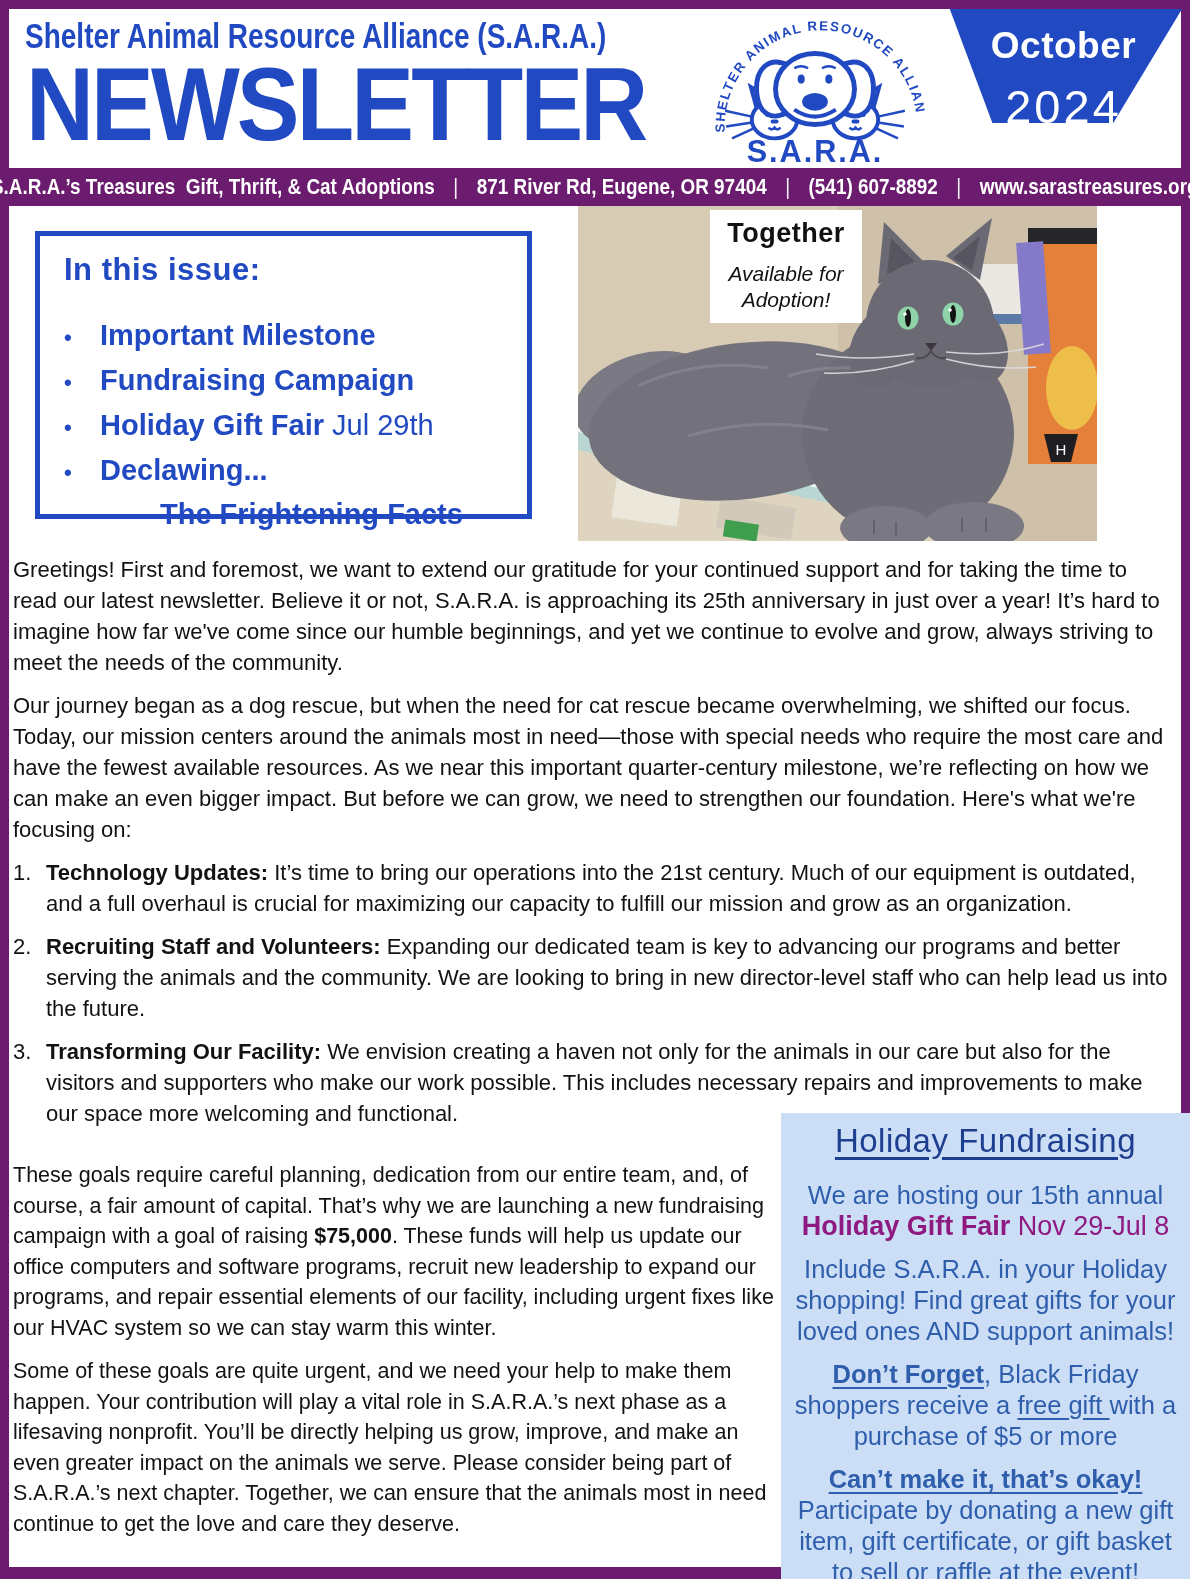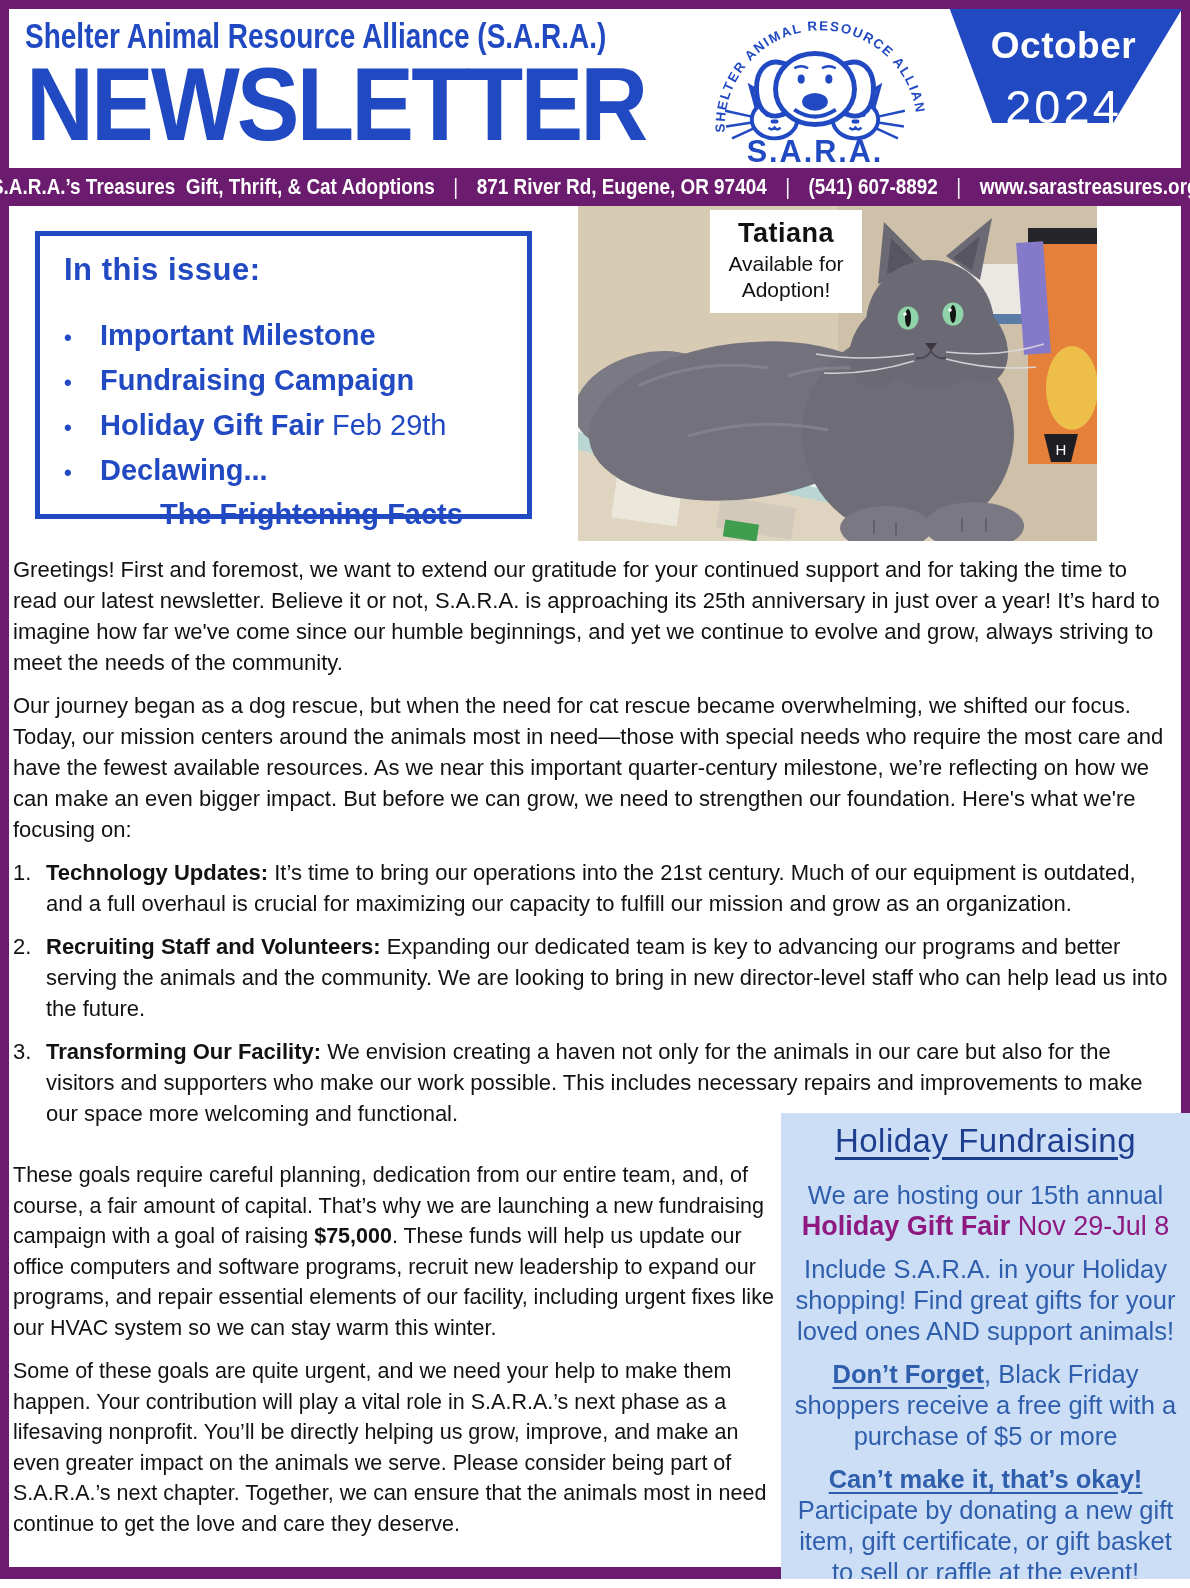--- a/index.html
+++ b/index.html
@@ -63,21 +63,21 @@
   .issue-indent{padding-left:96px;font-size:29px;font-weight:bold;line-height:40px;}
 
   
   .photo{position:absolute;left:578px;top:206px;width:519px;height:335px;}
   .photo svg{display:block;width:100%;height:100%;}
   .photo-label{
     position:absolute;left:132px;top:4px;width:152px;background:#fff;text-align:center;
     padding:8px 4px 10px;color:#111;
   }
   .photo-label-name{font-size:27px;font-weight:bold;letter-spacing:.5px;}
-  .photo-label-caption{font-size:21px;line-height:26px;margin-top:2px;}
+  .photo-label-caption{font-size:21px;line-height:26px;margin-top:12px;font-style:italic;}
 
   
   .article{position:absolute;left:13px;top:554px;width:1164px;font-size:22px;line-height:31px;}
   .article p{margin:0 0 12px 0;}
   .li{display:flex;margin:0 0 12px 0;}
   .li-num{width:33px;flex:none;}
   .li-body{flex:1;padding-right:2px;}
   .lead{font-weight:bold;}
   .left-col{
     position:absolute;left:13px;top:1160px;width:764px;height:420px;overflow:hidden;
@@ -94,21 +94,21 @@
   }
   .holiday-title{
     font-size:33px;font-weight:normal;color:var(--holiday-navy);
     text-decoration:underline;text-underline-offset:5px;margin-bottom:24px;letter-spacing:.5px;
   }
   .holiday p{margin:0 0 12px 0;}
   .fair-line{font-size:27px;margin-bottom:12px;}
   .fair-bold{color:var(--magenta);font-weight:bold;}
   .fair-date{color:var(--magenta);}
   .bu{font-weight:bold;text-decoration:underline;text-underline-offset:4px;}
-  .u{text-underline-offset:4px;text-align:center;}
+  .u{text-decoration:underline;text-underline-offset:4px;text-align:center;}
 </style>
 </head>
 <body>
 
 <div class="page">
 
   <div class="frame" id="frame-top"></div>
   <div class="frame" id="frame-left"></div>
   <div class="frame" id="frame-right"></div>
   <div class="frame" id="frame-bottom"></div>
@@ -190,21 +190,21 @@
     <div class="issue-item">
       <span class="issue-bullet">•</span>
       <span><span>Important Milestone</span><span class="issue-light"></span></span>
     </div>
     <div class="issue-item">
       <span class="issue-bullet">•</span>
       <span><span>Fundraising Campaign</span><span class="issue-light"></span></span>
     </div>
     <div class="issue-item">
       <span class="issue-bullet">•</span>
-      <span><span>Holiday Gift Fair </span><span class="issue-light">Feb 29th</span></span>
+      <span><span>Holiday Gift Fair </span><span class="issue-light">Jul 29th</span></span>
     </div>
     <div class="issue-item">
       <span class="issue-bullet">•</span>
       <span><span>Declawing...</span><span class="issue-light"></span></span>
     </div>
     <div class="issue-indent">The Frightening Facts</div>
   </div>
 
   <div class="photo">
     <svg viewBox="0 0 519 335">
@@ -257,21 +257,21 @@
           <path d="M336,155 q-46,14 -90,12"></path>
         <path d="M368,146 q52,6 98,-8"></path>
           <path d="M368,153 q46,12 90,8"></path>
       </g>
 
       <ellipse cx="308" cy="322" rx="46" ry="22" fill="#7a7883"></ellipse>
       <ellipse cx="396" cy="320" rx="50" ry="24" fill="#7a7883"></ellipse>
       <path d="M296,314 v14 M318,316 v14 M384,312 v14 M408,312 v14" stroke="#63616b" stroke-width="2"></path>
     </svg>
     <div class="photo-label">
-      <div class="photo-label-name">Tatiana</div>
+      <div class="photo-label-name">Together</div>
       <div class="photo-label-caption">
         <div>Available for</div>
         <div>Adoption!</div>
       </div>
     </div>
   </div>
 
   <div class="article">
     <p>Greetings! First and foremost, we want to extend our gratitude for your continued support and for taking the time to read our latest newsletter. Believe it or not, S.A.R.A. is approaching its 25th anniversary in just over a year! It’s hard to imagine how far we've come since our humble beginnings, and yet we continue to evolve and grow, always striving to meet the needs of the community.</p>
     <p>Our journey began as a dog rescue, but when the need for cat rescue became overwhelming, we shifted our focus. Today, our mission centers around the animals most in need—those with special needs who require the most care and have the fewest available resources. As we near this important quarter-century milestone, we’re reflecting on how we can make an even bigger impact. But before we can grow, we need to strengthen our foundation. Here's what we're focusing on:</p>

